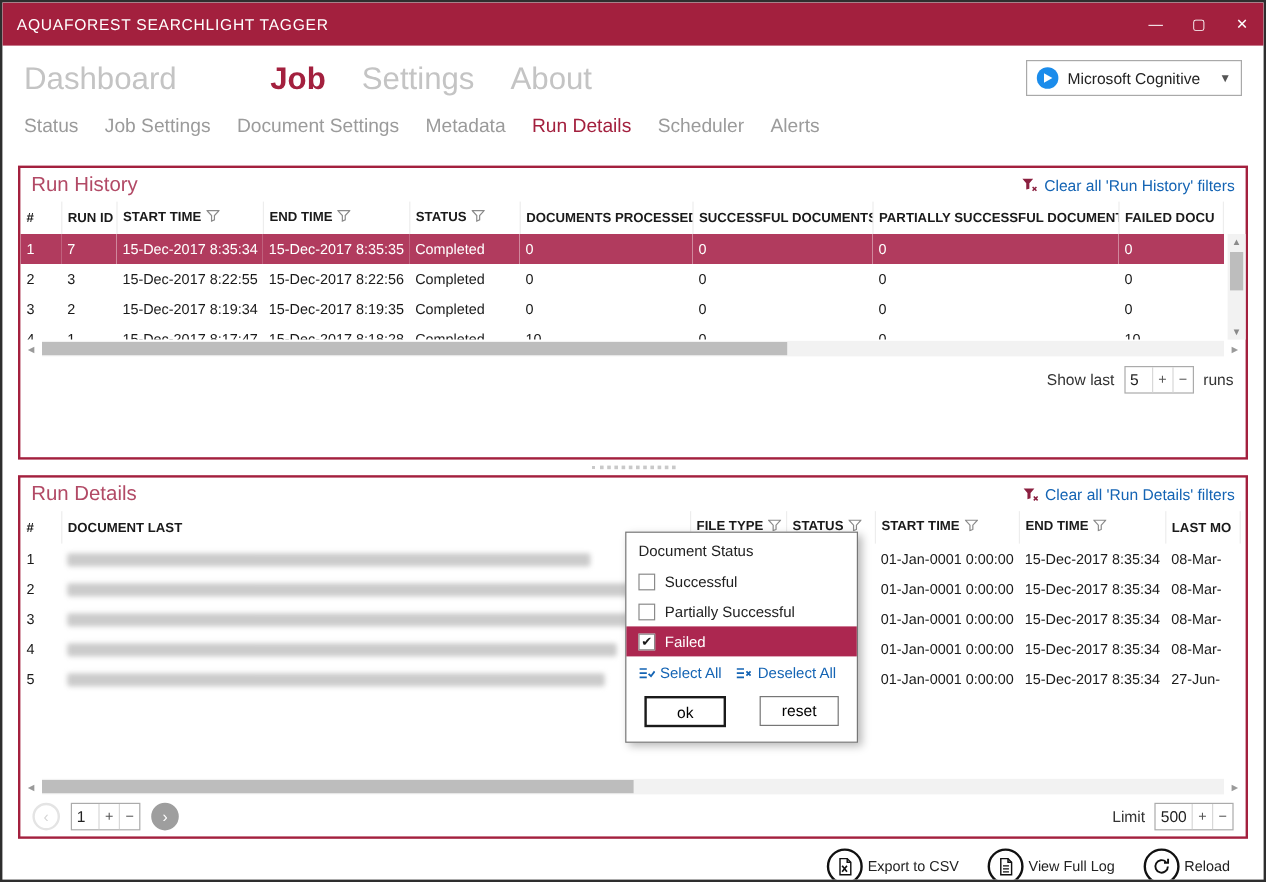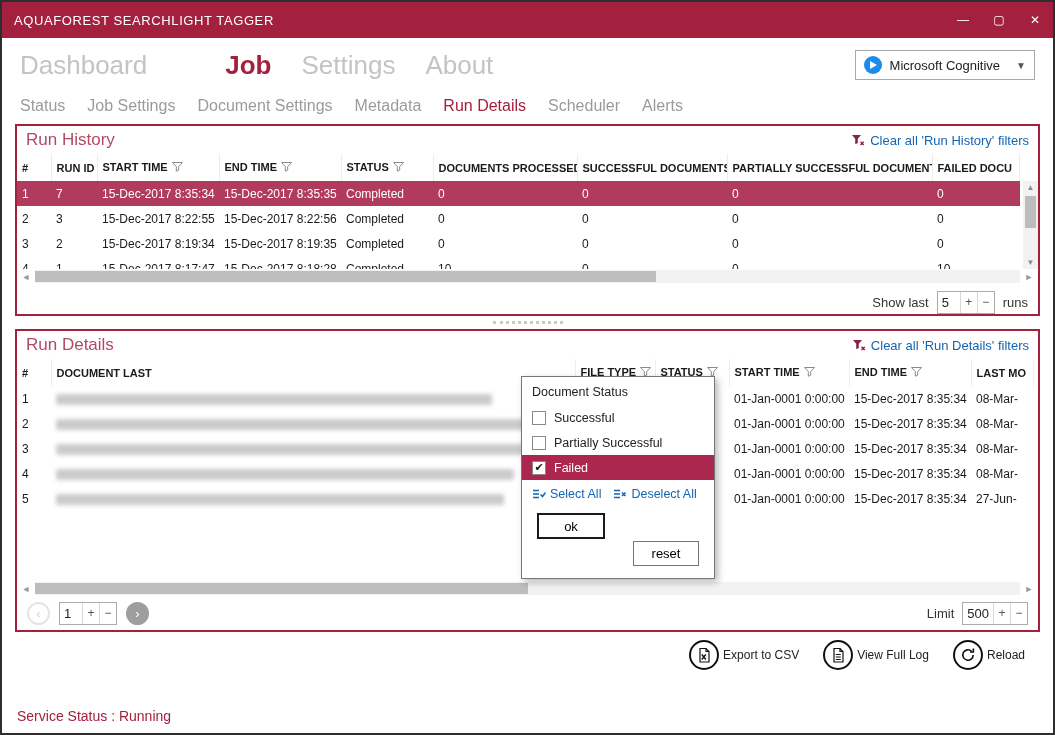--- a/index.html
+++ b/index.html
@@ -26,21 +26,21 @@
             border-left:7px solid #fff; border-top:4px solid transparent; border-bottom:4px solid transparent; }
   .engine .caret { margin-left:auto; color:#555; font-size:10px; padding-left:8px; }
 
   
   .subnav { height:28px; display:flex; align-items:center; gap:22px; padding:0 18px; flex:none; margin-bottom:4px; }
   .subnav a { font-size:16px; color:#9B9B9B; text-decoration:none; white-space:nowrap; }
   .subnav a.active { color:#A3203E; }
 
   
   .panel { margin:0 13px; border:2px solid #A3203E; background:#fff; position:relative; flex:none; }
-  .rh { height:192px; }
+  .rh { height:245px;margin-top:14px; }
   .rd { height:303px; }
   .panel-head { height:28px; display:flex; align-items:center; justify-content:space-between; padding:0 9px; }
   .panel-title { color:#B24A66; font-size:17px; }
   .clear-link { color:#1464B4; font-size:13px; display:flex; align-items:center; gap:5px; cursor:pointer; text-decoration:none; }
 
   table { border-collapse:collapse; table-layout:fixed; }
   .rh table { width:1003px; }
   .rd table { width:1017px; }
   th { font-size:11px; font-weight:bold; color:#1a1a1a; text-align:left; padding:0 5px; height:27px;
        border-right:1px solid #ededed; white-space:nowrap; overflow:hidden; cursor:pointer; }
@@ -101,21 +101,21 @@
         box-shadow:3px 3px 7px rgba(0,0,0,0.28); z-index:9; }
   .fp-title { font-size:12.5px; color:#222; padding:8px 10px 6px; }
   .fp-option { display:flex; align-items:center; gap:8px; height:25px; padding:0 10px; font-size:12.5px; color:#222; cursor:pointer; }
   .fp-option.selected { background:#AC2750; color:#fff; }
   .cb { width:14px; height:14px; border:1px solid #8a8a8a; background:#fff; display:flex; align-items:center;
         justify-content:center; font-size:11px; color:#1a1a1a; flex:none; cursor:pointer; }
   .fp-links { display:flex; align-items:center; gap:12px; padding:7px 10px 5px; font-size:12.5px; }
   .fp-links a { display:flex; align-items:center; gap:4px; color:#1464B4; text-decoration:none; cursor:pointer; }
   .fp-buttons { display:flex; justify-content:space-between; padding:7px 15px 12px; }
   .fp .ok { width:68px; height:26px; background:#fff; border:2px solid #1a1a1a; font-size:13px; cursor:pointer; font-family:inherit; }
-  .fp .reset { width:66px; height:25px; background:#fff; border:1px solid #767676; font-size:13px; cursor:pointer; font-family:inherit;margin-top:28px; }
+  .fp .reset { width:66px; height:25px; background:#fff; border:1px solid #767676; font-size:13px; cursor:pointer; font-family:inherit; }
 
   
   .footer-actions { display:flex; justify-content:flex-end; gap:24px; padding:8px 28px 0 0; align-items:flex-start; flex:none; }
   .action { display:flex; flex-direction:row; align-items:center; gap:4px; cursor:pointer; }
   .action .ic { width:30px; height:30px; border:2px solid #111; border-radius:50%; display:flex; align-items:center; justify-content:center; background:#fff; }
   .action .lbl { font-size:12px; color:#222; white-space:nowrap; }
 
   .statusbar { margin-top:auto; padding:0 0 9px 15px; font-size:14px; color:#A3203E; flex:none; }
 
   .splitter { height:13px; display:flex; align-items:center; justify-content:center; flex:none; }

